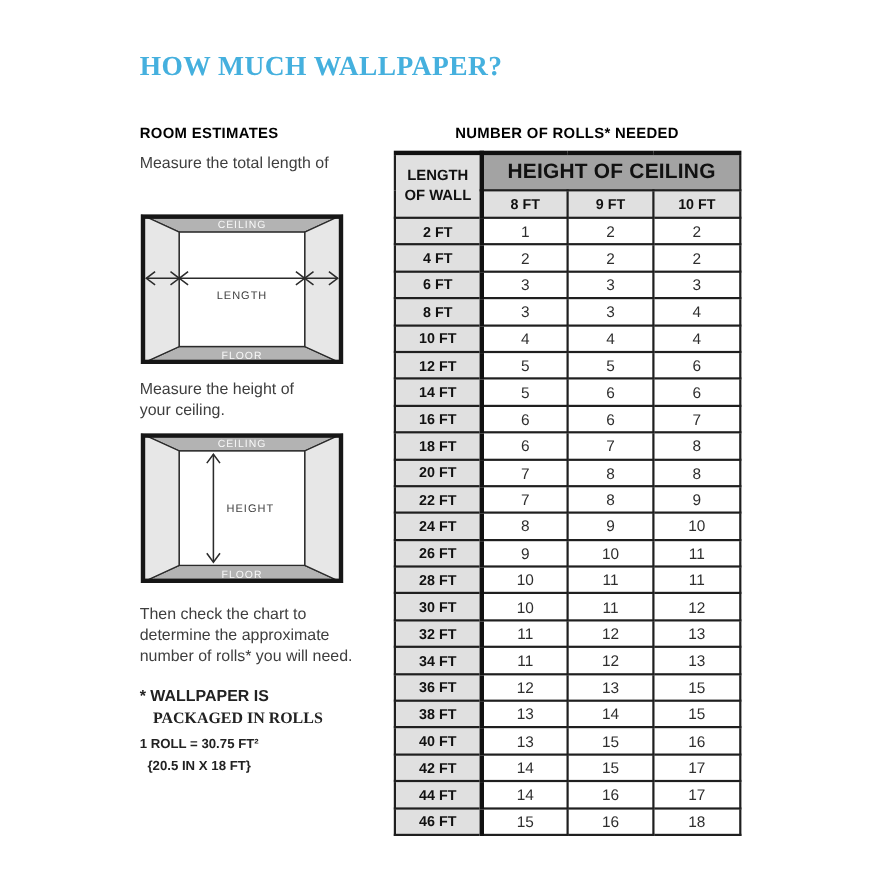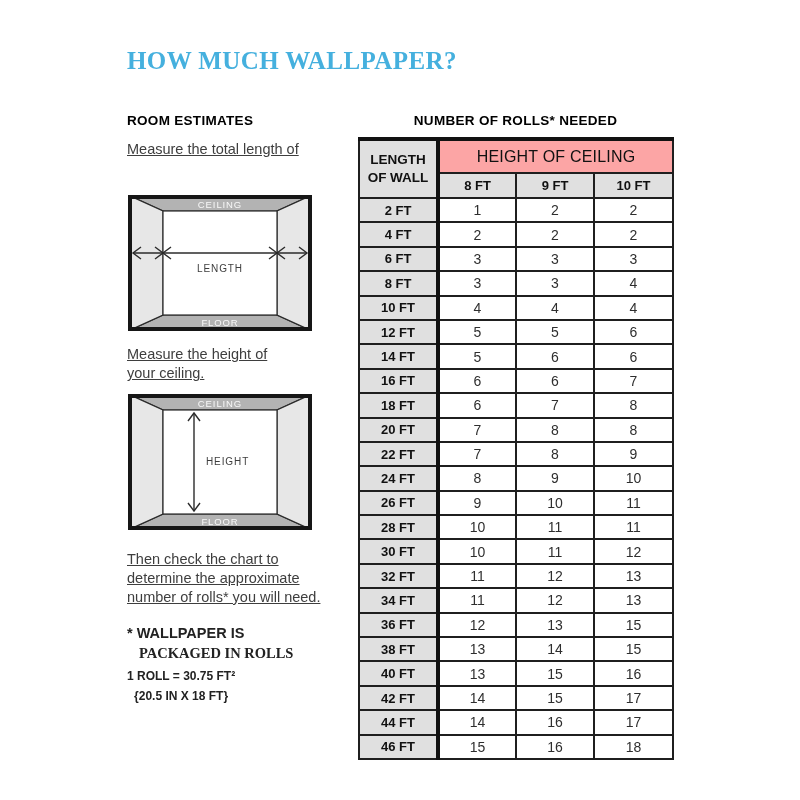--- a/index.html
+++ b/index.html
@@ -17,21 +17,21 @@
   .section-heading {
     position:absolute; top:113px;
     font-size:13.5px; font-weight:bold; letter-spacing:0.3px;
     color:#000000;
   }
   .heading-room { left:127px; }
   .heading-rolls { left:358px; width:315px; text-align:center; }
 
   .body-text {
     position:absolute; left:127px;
-    font-size:14.5px; line-height:19px; color:#3e3e3e;text-decoration:underline;
+    font-size:14.5px; line-height:19px; color:#3e3e3e;
   }
   .step1 { top:140px; }
   .step2 { top:345px; }
   .step3 { top:550px; }
 
   .footnote {
     position:absolute; left:127px; top:623px;
     font-size:14.5px; line-height:20px; font-weight:bold; color:#222;
   }
   .footnote .indent { padding-left:12px;font-family:Liberation Serif, serif; }
@@ -62,21 +62,21 @@
   }
   .rolls-table th, .rolls-table td {
     border:2px solid #1f1f1f; padding:0; text-align:center; vertical-align:middle;
   }
   .rolls-table thead tr:first-child th { border-top:4px solid #111; }
   .len-head, .len-cell { border-right:4px solid #111 !important; background:#e0e0e0; }
   .len-head {
     font-size:13.5px; font-weight:bold; color:#111; line-height:1.3;
   }
   .group-head {
-    background:#fca5a5; font-size:16px; font-weight:normal; color:#111;
+    background:#a3a3a3; font-size:19px; font-weight:bold; color:#111;
     height:31px; letter-spacing:0.2px;
   }
   .sub-head {
     background:#e0e0e0; font-size:13px; font-weight:bold; color:#111;
     height:23px;
   }
   .len-cell { font-size:13px; font-weight:bold; color:#111; height:22.4px; }
   .val-cell { background:#ffffff; font-size:14px; color:#2e2e2e; height:22.4px; }
   .c0 { width:79px; } .c1 { width:78px; } .c2 { width:78px; } .c3 { width:79px; }
 </style>

